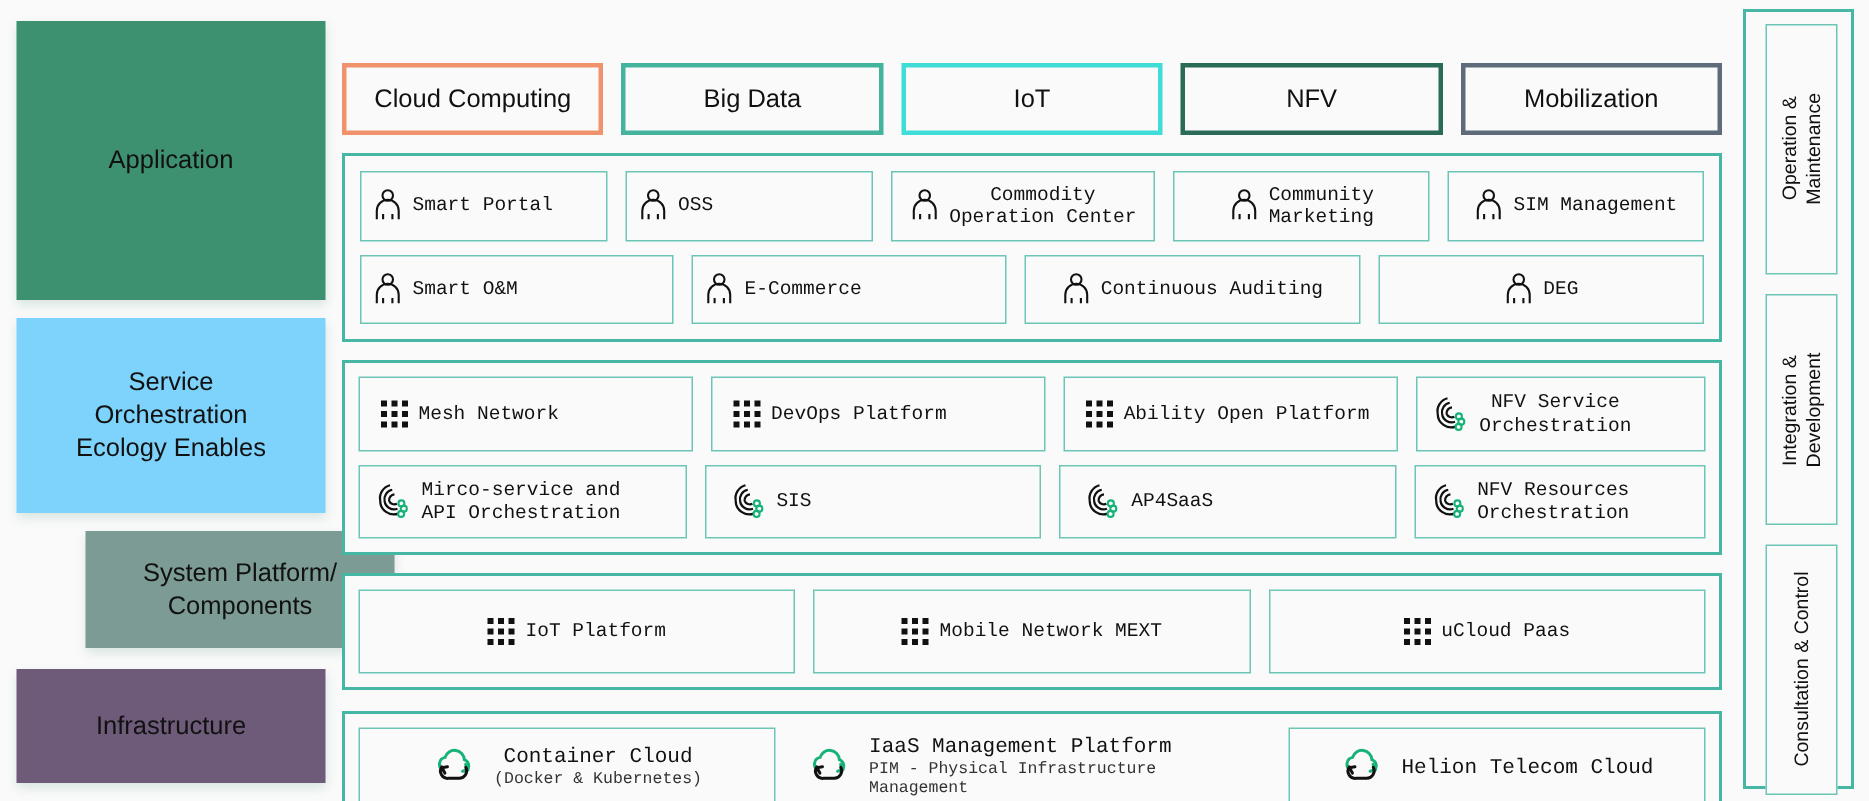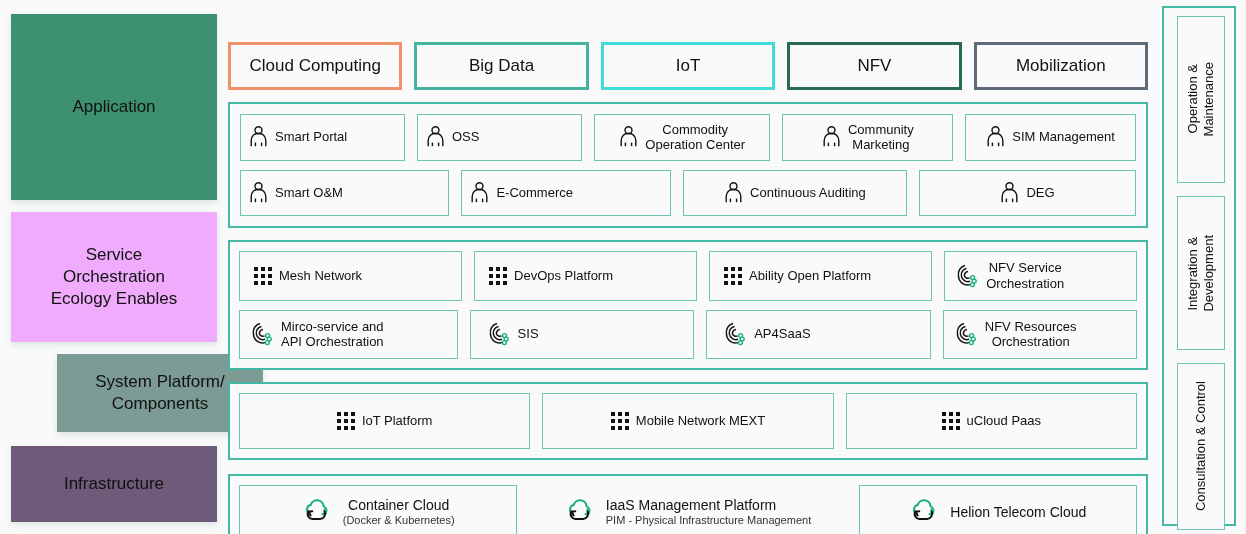--- a/index.html
+++ b/index.html
@@ -38,21 +38,21 @@
   .panel{
     position:absolute;left:0;border:2px solid #45b7a4;background:#fafafa;
     box-sizing:border-box;
   }
   .panel.p-app{top:74px;width:920px;height:126px;padding:10px;}
   .panel.p-svc{top:212px;width:920px;height:130px;padding:9px;}
   .panel.p-sys{top:354px;width:920px;height:78px;padding:9px;}
   .panel.p-inf{top:446px;width:920px;height:76px;padding:9px;}
 
   .grid-rows{display:flex;flex-direction:column;gap:9px;height:100%;}
-  .grid-row{display:flex;gap:12px;flex:1;}
+  .grid-row{display:flex;gap:12px;flex:1;font-family:Liberation Mono, monospace;}
 
   .cell{
     border:1.5px solid #6cc5b5;background:#fafafa;
     display:flex;align-items:center;box-sizing:border-box;
     padding:0 8px;gap:7px;font-size:13px;color:#111;
   }
   .cell.center{justify-content:center;}
   .cell.noborder{border-color:transparent;}
   .cell .lbl{line-height:1.2;}
   .cell .lbl.two{text-align:center;}
@@ -91,21 +91,21 @@
 </style>
 </head>
 <body>
 
 <div class="page">
 
   <div class="left-col">
     <div class="layer-label l-app" style="background: rgb(61, 144, 112);">
       <span>Application</span>
     </div>
-    <div class="layer-label l-svc" style="background: #f0abfc;">
+    <div class="layer-label l-svc" style="background: #7dd3fc;">
       <span style="white-space: pre-line;">Service
 Orchestration
 Ecology Enables</span>
     </div>
     <div class="layer-label l-sys" style="background: rgb(123, 155, 148);">
       <span style="white-space: pre-line;">System Platform/
 Components</span>
     </div>
     <div class="layer-label l-inf" style="background: rgb(110, 91, 121);">
       <span>Infrastructure</span>

